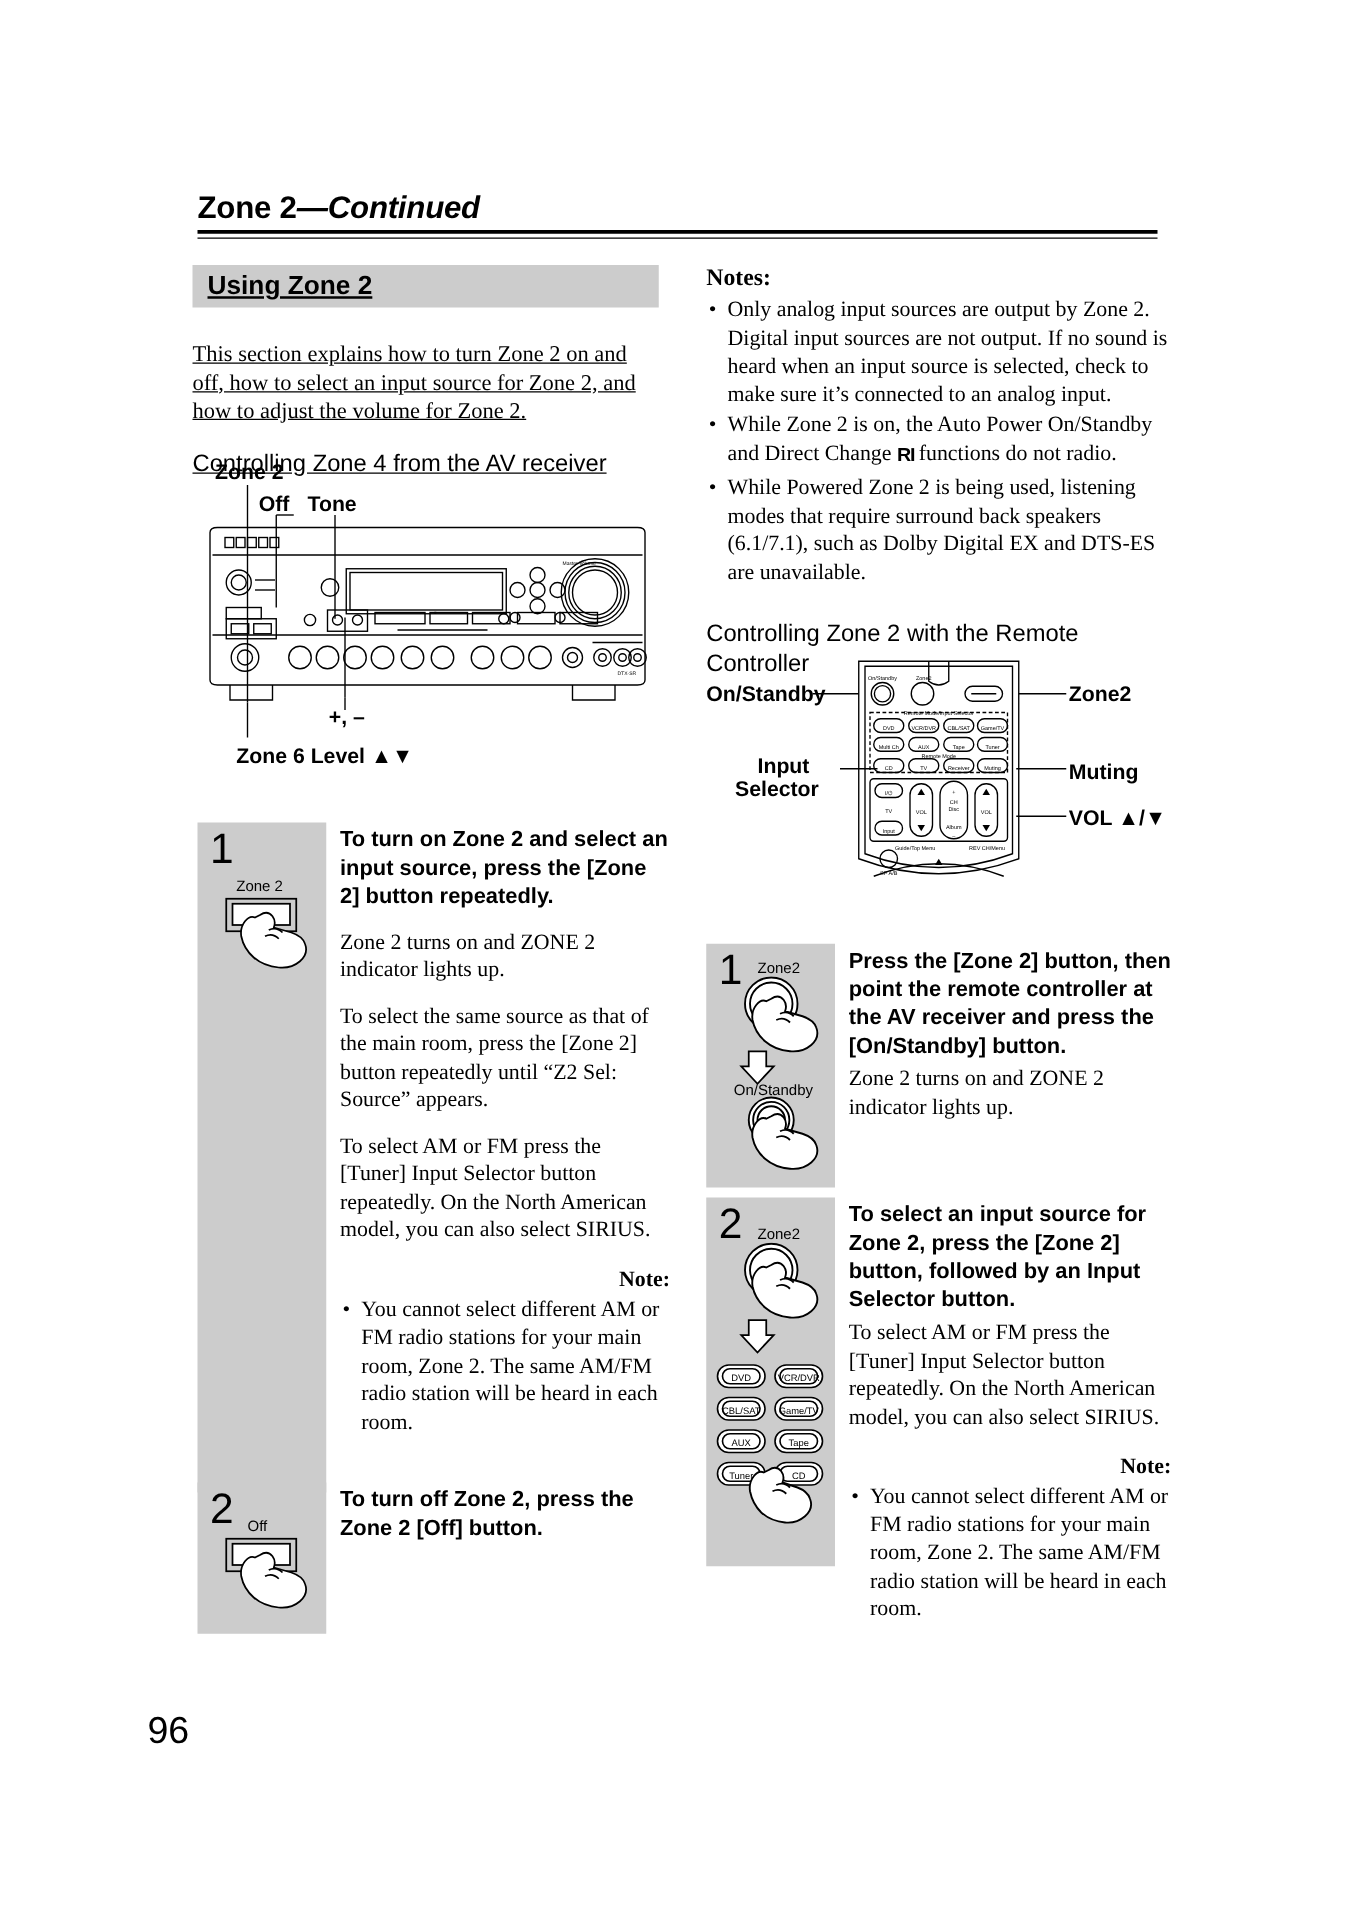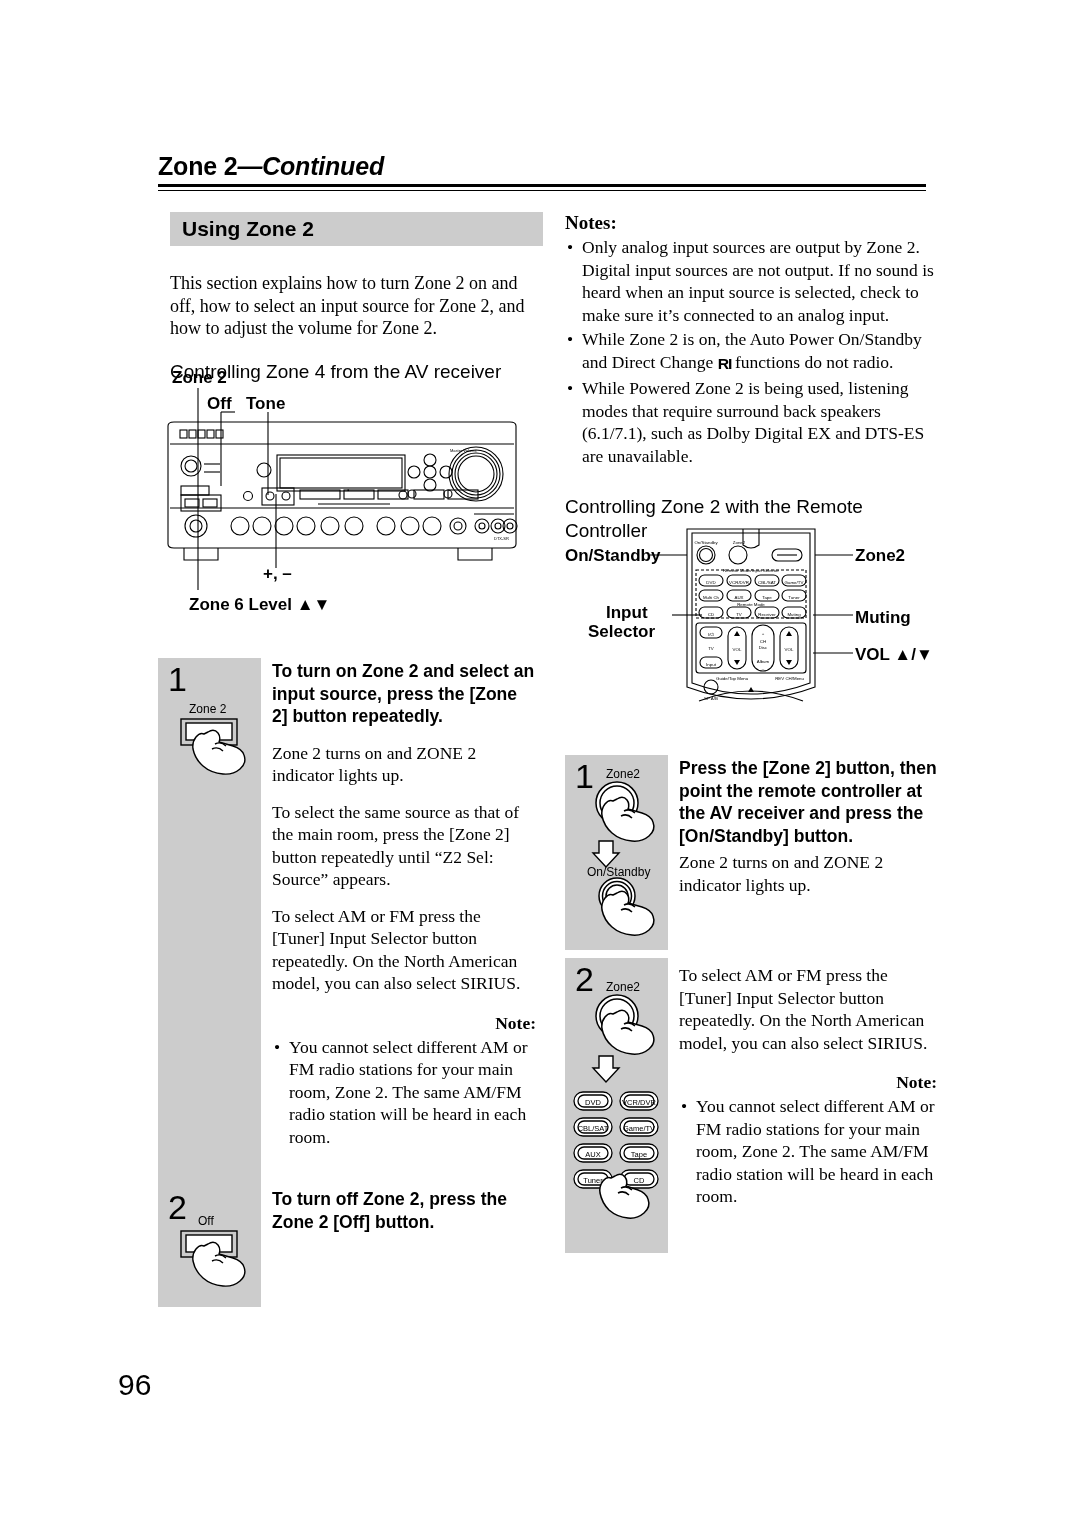--- a/index.html
+++ b/index.html
@@ -47,23 +47,24 @@
     border-top: 3px solid #000;
     border-bottom: 1px solid #000;
     height: 3px;
     box-sizing: content-box;
   }
   .rule-double { top: 184px; }
 
   
   .col-left {
     position: absolute;
-    left: 170px;
+    left: 154px;
     top: 212px;
     width: 375px;
+    text-decoration: underline;
   }
   .col-right {
     position: absolute;
     left: 565px;
     top: 212px;
     width: 372px;
   }
 
   
   .section-bar {
@@ -568,20 +569,21 @@
 
       <g stroke="#000" fill="#ffffff" stroke-width="1.5" stroke-linejoin="round">
         <path d="M50 182 q6 -4 10 1 q3 4 1 9 l12 4 q8 3 10 9 q3 8 -4 14 q-7 6 -16 5 q-11 -1 -19 -8 q-7 -7 -9 -17 q-1 -7 3 -12 q4 -5 8 -3 z"></path>
         <path d="M56 194 q6 -3 11 2"></path>
         <path d="M53 199 q6 -3 11 2"></path>
       </g>
     </svg>
   </div>
 
   <div style="position:absolute; left:679px; top:960px; width:258px;">
+    <div class="step-head">To select an input source for Zone 2, press the [Zone 2] button, followed by an Input Selector button.</div>
     <div class="step-sub tight">To select AM or FM press the [Tuner] Input Selector button repeatedly. On the North American model, you can also select SIRIUS.</div>
     <div class="note-label">Note:</div>
     <ul class="notes">
       <li>You cannot select different AM or FM radio stations for your main room, Zone 2. The same AM/FM radio station will be heard in each room.</li>
     </ul>
   </div>
 
   <div class="page-num">96</div>
 
 </div>

